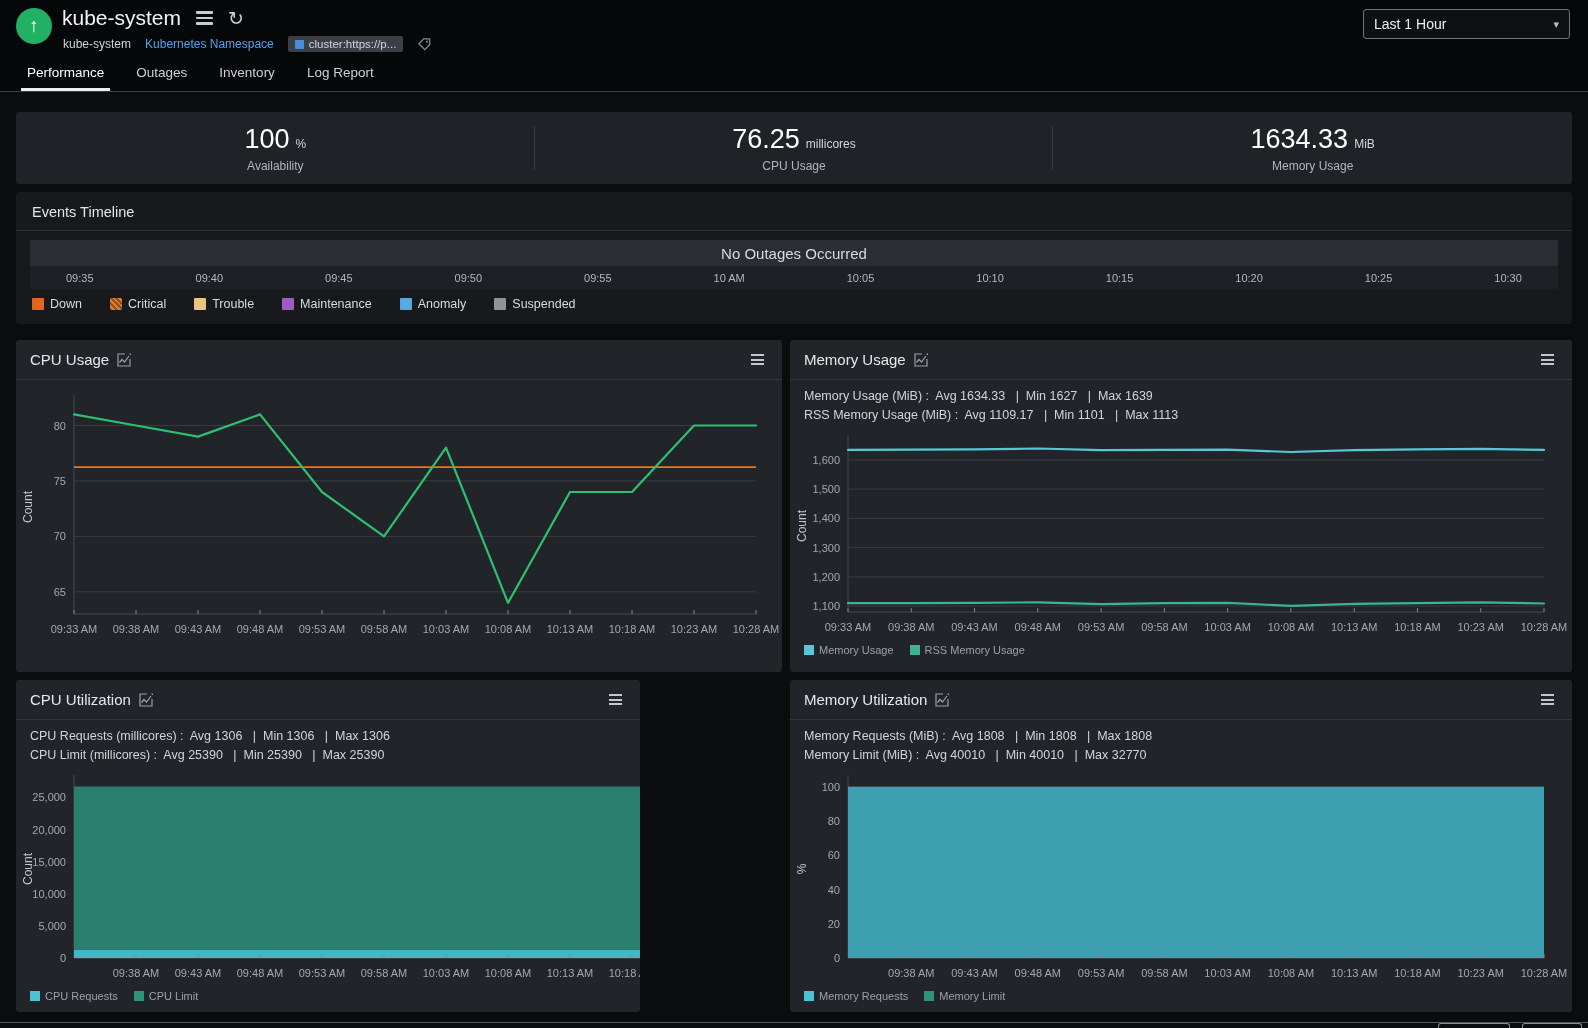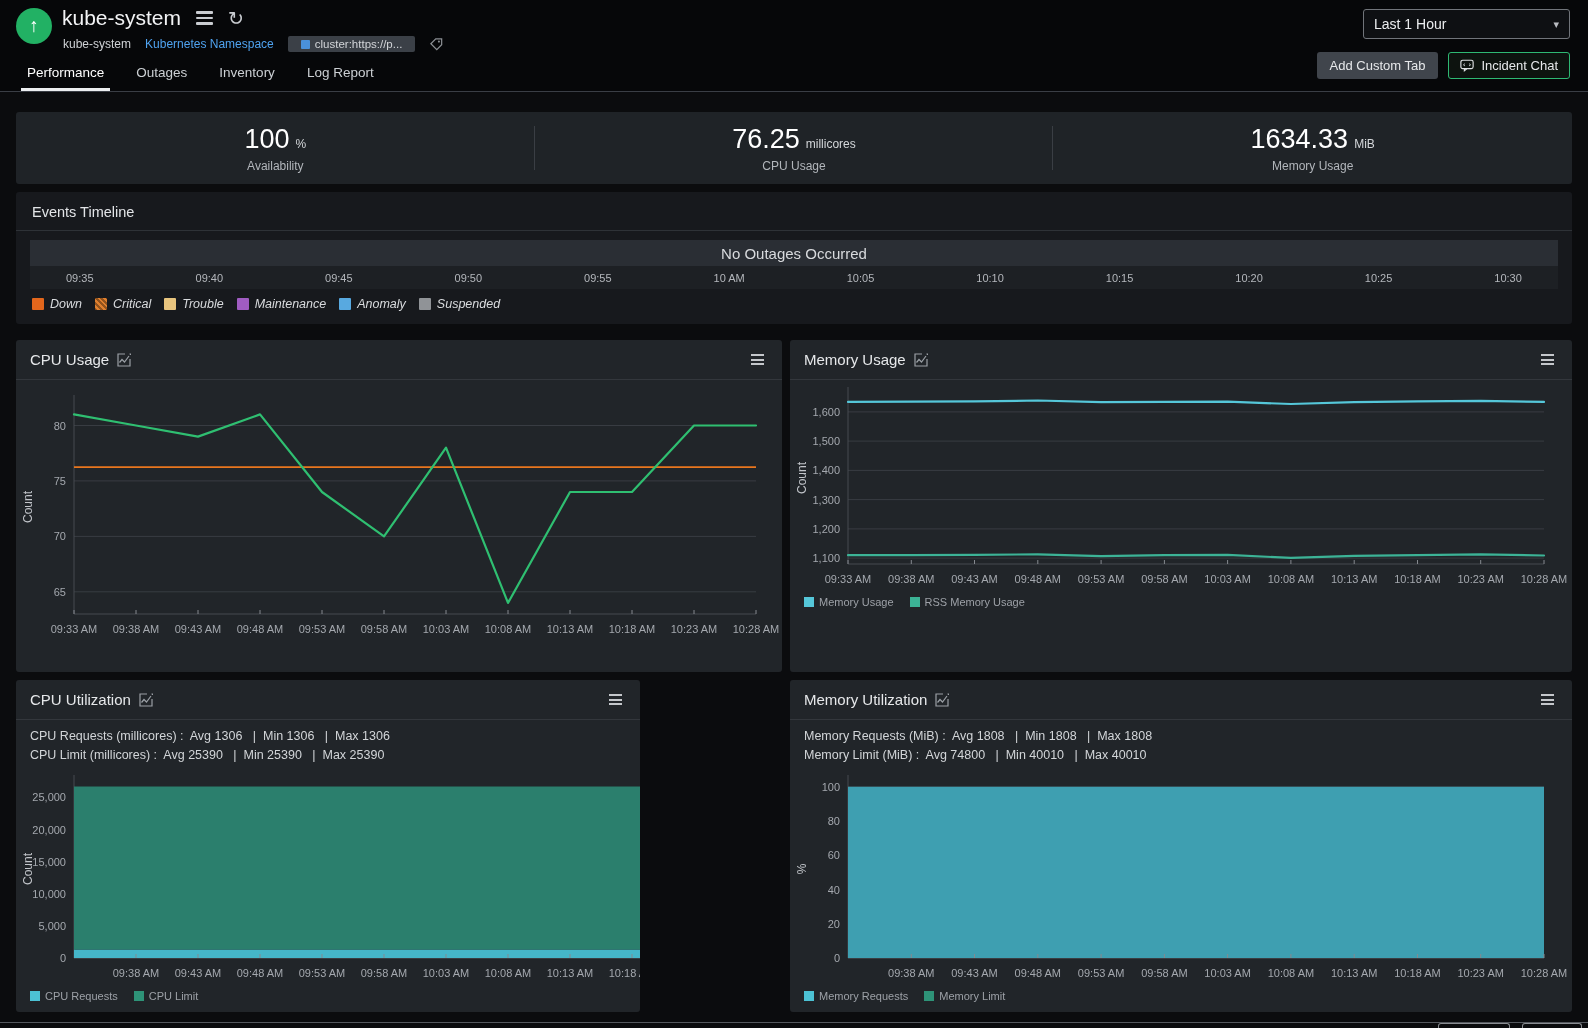--- a/index.html
+++ b/index.html
@@ -11,21 +11,21 @@
   #header{position:absolute;left:0;top:0;width:1588px;height:92px;background:#060709;border-bottom:1px solid #3a3e45;}
   .avatar{position:absolute;left:16px;top:8px;width:36px;height:36px;border-radius:50%;background:#22b164;display:flex;align-items:center;justify-content:center;color:#fff;font-size:19px;font-weight:bold;}
   .title-row{position:absolute;left:62px;top:6px;display:flex;align-items:center;gap:12px;}
   .page-title{color:#f2f3f5;font-size:21px;}
   .bars{display:flex;flex-direction:column;gap:3px;cursor:pointer;padding:3px;}
   .bars span{display:block;width:17px;height:2.5px;background:#c9ccd1;border-radius:1px;}
   .refresh{color:#c9ccd1;font-size:19px;cursor:pointer;line-height:1;}
   .sub-row{position:absolute;left:63px;top:36px;display:flex;align-items:center;gap:14px;font-size:12px;}
   .sub-name{color:#cfd2d6;}
   .sub-link{color:#4fa3f0;cursor:pointer;}
-  .chip{display:flex;align-items:center;gap:5px;background:#3b4047;border-radius:2px;padding:2px 13px;color:#d3d5d9;font-size:11.5px;cursor:pointer;}
+  .chip{display:flex;align-items:center;gap:5px;background:#3b4047;border-radius:2px;padding:2px 7px;color:#d3d5d9;font-size:11.5px;cursor:pointer;}
   .chip-sq{width:9px;height:9px;background:#4a90d9;border-radius:1px;}
   .tagicon{cursor:pointer;display:flex;}
   .tabs{position:absolute;left:25px;bottom:0;display:flex;gap:28px;}
   .tab{font-size:13.5px;color:#ccd0d4;padding:8px 2px 11px;cursor:pointer;position:relative;}
   .tab.active{color:#ffffff;}
   .tab.active::after{content:"";position:absolute;left:-4px;right:-4px;bottom:0;height:3px;background:#eceef0;}
   .time-range{position:absolute;right:18px;top:9px;width:207px;height:30px;border:1px solid #70747a;border-radius:3px;background:#0e1013;display:flex;align-items:center;padding:0 10px;color:#eceef0;font-size:14px;cursor:pointer;}
   .time-range .caret{margin-left:auto;color:#b9bcc1;font-size:11px;}
   .hdr-buttons{position:absolute;right:18px;top:52px;display:flex;gap:10px;}
   .btn-gray{background:#40454c;border:none;border-radius:3px;color:#e6e8ea;font-size:13px;padding:6px 13px;cursor:pointer;font-family:inherit;}
@@ -40,21 +40,21 @@
   .stat-unit{color:#d4d7da;font-size:12px;}
   .stat-label{color:#b2b6bb;font-size:12px;margin-top:4px;}
 
   
   #events{position:absolute;left:16px;top:192px;width:1556px;height:132px;background:#17191d;border-radius:3px;}
   .ev-title{padding:12px 16px 10px;color:#e2e4e7;font-size:14.5px;}
   .ev-divider{height:1px;background:#2e3237;}
   .ev-band{margin:9px 14px 0;height:26px;background:#2a2e34;display:flex;align-items:center;justify-content:center;color:#d8dadd;font-size:15px;}
   .ev-ticks{margin:0 14px;height:23px;background:#1d2024;display:flex;justify-content:space-between;align-items:center;padding:0 36px;}
   .ev-ticks span{color:#b4b7bc;font-size:11px;}
-  .ev-legend{display:flex;gap:13px;padding:8px 16px 0;align-items:flex-end;font-style:italic;}
+  .ev-legend{display:flex;gap:28px;padding:8px 16px 0;align-items:flex-end;}
   .ev-leg-item{display:flex;align-items:center;gap:6px;color:#d9dbde;font-size:12.5px;}
   .sw{width:12px;height:12px;border-radius:1px;display:inline-block;}
   .sw.hatch{background-image:repeating-linear-gradient(45deg,rgba(0,0,0,.35) 0 2px,transparent 2px 4px);}
 
   
   .card{position:absolute;background:#212529;border-radius:3px;overflow:hidden;}
   #card-cpu-usage{left:16px;top:340px;width:766px;height:332px;}
   #card-mem-usage{left:790px;top:340px;width:782px;height:332px;}
   #card-cpu-util{left:16px;top:680px;width:624px;height:332px;}
   #card-mem-util{left:790px;top:680px;width:782px;height:332px;}
@@ -111,31 +111,20 @@
     </div>
     <div class="tabs">
       <div class="tab active">Performance</div>
       <div class="tab">Outages</div>
       <div class="tab">Inventory</div>
       <div class="tab">Log Report</div>
     </div>
     <div class="time-range">
       <span>Last 1 Hour</span>
       <span class="caret">▾</span>
-    </div>
-    <div class="hdr-buttons">
-      <button class="btn-gray">Add Custom Tab</button>
-      <button class="btn-green">
-        <svg width="14" height="13" viewBox="0 0 16 14">
-            <rect x="1" y="1" width="14" height="9.5" rx="2" fill="none" stroke="#dfe2e5" stroke-width="1.3"></rect>
-            <path d="M5 10.5 L5 13 L8 10.5" fill="none" stroke="#dfe2e5" stroke-width="1.3"></path>
-            <path d="M5.5 5 L4 6.2 L5.5 7.4 M10.5 5 L12 6.2 L10.5 7.4" fill="none" stroke="#dfe2e5" stroke-width="1.1"></path>
-          </svg>
-        <span>Incident Chat</span>
-      </button>
     </div>
   </div>
 
   <div id="statsbar">
     <div class="stat">
       <div class="stat-val-row">
           <span class="stat-value">100</span>
           <span class="stat-unit">%</span>
         </div>
       <div class="stat-label">Availability</div>
@@ -269,20 +258,24 @@
             <path d="M13 6 V13 H1 V1 H8" fill="none" stroke="#9ba0a6" stroke-width="1.2"></path>
             <path d="M2.5 9.5 L5 6.5 L7.5 9 L12 3" fill="none" stroke="#9ba0a6" stroke-width="1.2"></path>
             <path d="M12.5 1 H13.5 V2" fill="none" stroke="#9ba0a6" stroke-width="1.2"></path>
           </svg>
         </span>
       <span class="card-menu">
           <span></span>
           <span></span>
           <span></span>
         </span>
+    </div>
+    <div class="stat-lines">
+      <div class="stat-line">Memory Usage (MiB) :  Avg 1634.33   |  Min 1627   |  Max 1639</div>
+      <div class="stat-line">RSS Memory Usage (MiB) :  Avg 1109.17   |  Min 1101   |  Max 1113</div>
     </div>
     <svg class="chart-svg" width="782" height="212" viewBox="0 0 782 212">
         <line x1="58" x2="754" y1="178.1" y2="178.1" stroke="#383c42" stroke-width="1"></line>
         <text class="yt" x="50" y="182.1">1,100</text>
         <line x1="58" x2="754" y1="148.9" y2="148.9" stroke="#383c42" stroke-width="1"></line>
         <text class="yt" x="50" y="152.9">1,200</text>
         <line x1="58" x2="754" y1="119.6" y2="119.6" stroke="#383c42" stroke-width="1"></line>
         <text class="yt" x="50" y="123.6">1,300</text>
         <line x1="58" x2="754" y1="90.4" y2="90.4" stroke="#383c42" stroke-width="1"></line>
         <text class="yt" x="50" y="94.4">1,400</text>
@@ -416,21 +409,21 @@
           </svg>
         </span>
       <span class="card-menu">
           <span></span>
           <span></span>
           <span></span>
         </span>
     </div>
     <div class="stat-lines">
       <div class="stat-line">Memory Requests (MiB) :  Avg 1808   |  Min 1808   |  Max 1808</div>
-      <div class="stat-line">Memory Limit (MiB) :  Avg 74800   |  Min 40010   |  Max 40010</div>
+      <div class="stat-line">Memory Limit (MiB) :  Avg 40010   |  Min 40010   |  Max 32770</div>
     </div>
     <svg class="chart-svg" width="782" height="218" viewBox="0 0 782 218">
         <line x1="58" x2="754" y1="190.0" y2="190.0" stroke="#383c42" stroke-width="1"></line>
         <text class="yt" x="50" y="194">0</text>
         <line x1="58" x2="754" y1="155.8" y2="155.8" stroke="#383c42" stroke-width="1"></line>
         <text class="yt" x="50" y="159.8">20</text>
         <line x1="58" x2="754" y1="121.5" y2="121.5" stroke="#383c42" stroke-width="1"></line>
         <text class="yt" x="50" y="125.5">40</text>
         <line x1="58" x2="754" y1="87.3" y2="87.3" stroke="#383c42" stroke-width="1"></line>
         <text class="yt" x="50" y="91.3">60</text>

